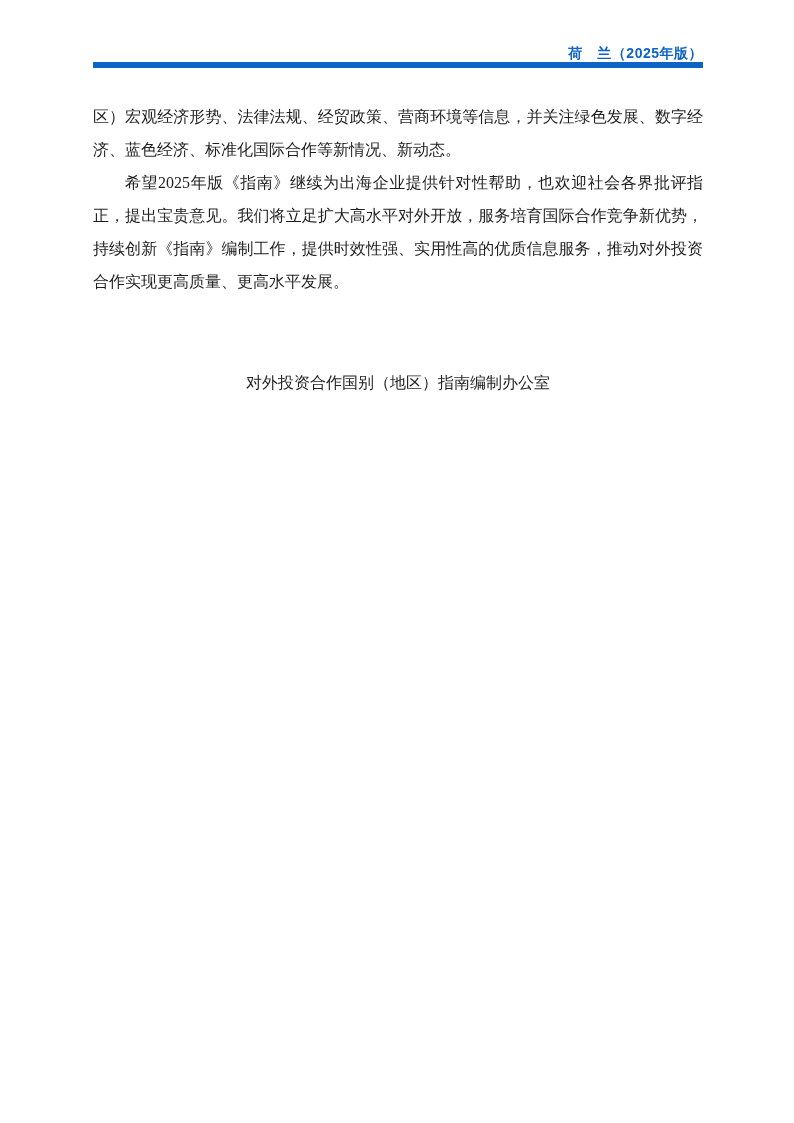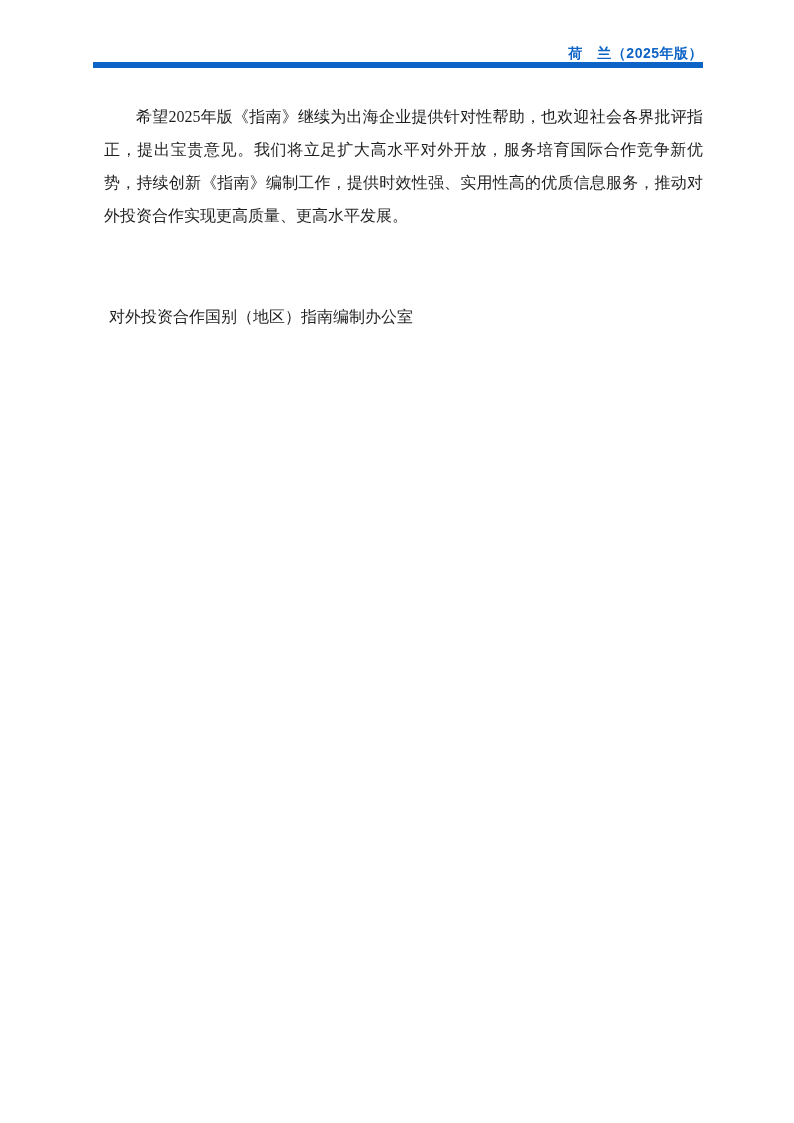--- a/index.html
+++ b/index.html
@@ -44,46 +44,46 @@
   .para {
     margin: 0;
     font-size: 16px;
     line-height: 33px;
     text-align: justify;
     text-justify: inter-ideograph;
     word-break: break-all;
   }
   .para.indent {
     text-indent: 2em;
-    margin-left: 11px;
   }
   .signature {
     margin-top: 68px;
   }
   .sig-line {
-    margin: 16px;
+    margin: 0;
     font-size: 16px;
     line-height: 33px;
-    text-align: left;
+    text-align: center;
   }
   .sig-date {
     padding-right: 5px;
   }
 </style>
 </head>
 <body>
 
 <div class="page">
 
   <div class="header">
     <span class="header-title">荷　兰（2025年版）</span>
     <div class="header-rule"></div>
   </div>
 
   <div class="content">
+    <p class="para">区）宏观经济形势、法律法规、经贸政策、营商环境等信息，并关注绿色发展、数字经济、蓝色经济、标准化国际合作等新情况、新动态。</p>
     <p class="para indent">希望2025年版《指南》继续为出海企业提供针对性帮助，也欢迎社会各界批评指正，提出宝贵意见。我们将立足扩大高水平对外开放，服务培育国际合作竞争新优势，持续创新《指南》编制工作，提供时效性强、实用性高的优质信息服务，推动对外投资合作实现更高质量、更高水平发展。</p>
 
     <div class="signature">
       <p class="sig-line">对外投资合作国别（地区）指南编制办公室</p>
     </div>
   </div>
 
 </div>
 
 </body></html>

